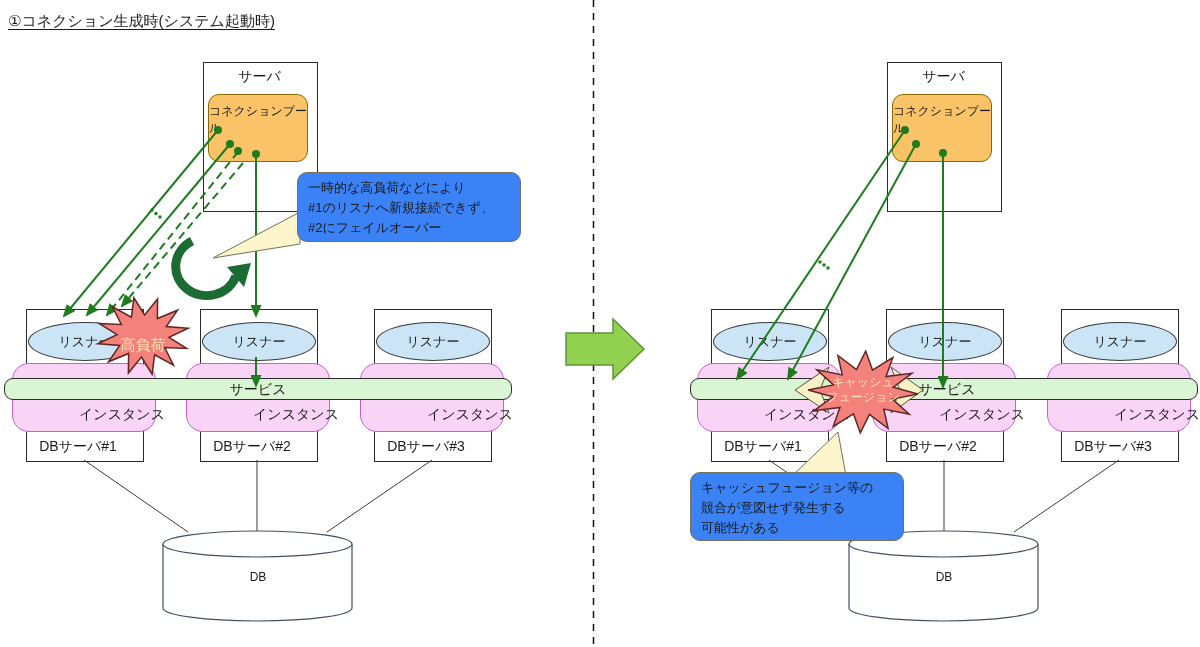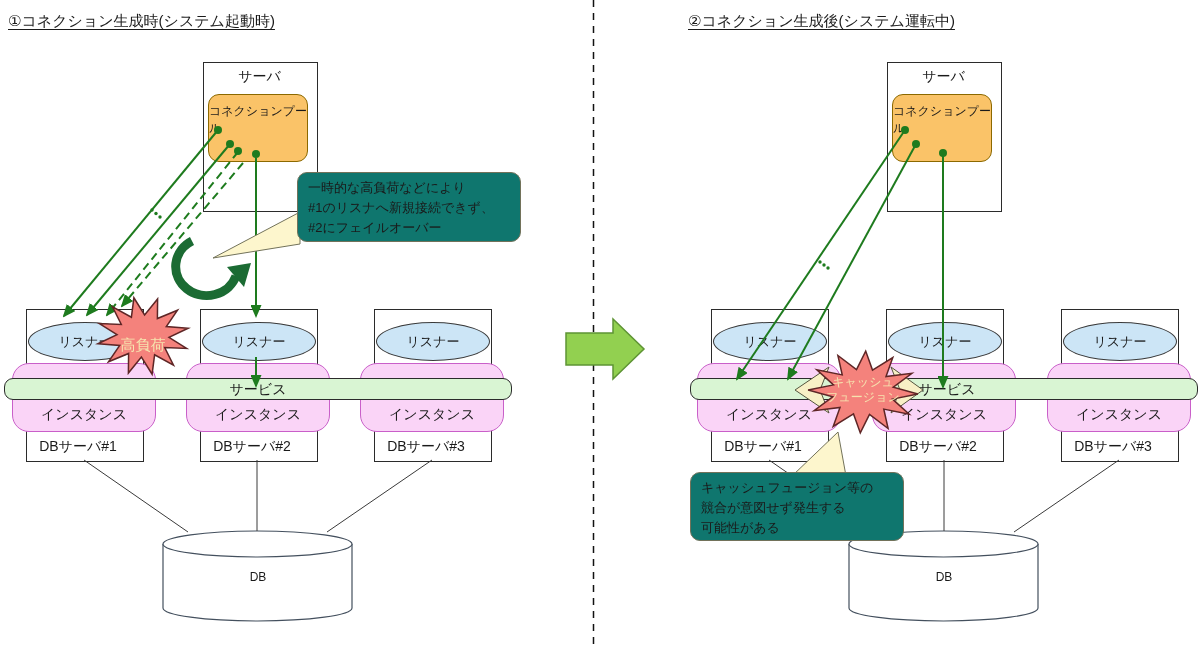--- a/index.html
+++ b/index.html
@@ -8,38 +8,37 @@
   .abs{position:absolute;}
   .title{font-size:15px;text-decoration:underline;text-underline-offset:3px;white-space:nowrap;}
   .serverbox{border:1px solid #2b2b2b;background:#fff;width:113px;height:148px;}
   .srvlabel{font-size:14px;text-align:center;width:113px;}
   .pool{width:100px;height:68px;border:1.5px solid #8C6900;border-radius:11px;background:#FAC368;
         font-size:12px;display:flex;align-items:flex-start;justify-content:center;padding-top:8px;box-sizing:border-box;}
   .dbbox{border:1px solid #2b2b2b;background:#fff;width:116px;height:151px;}
   .ellipse{width:112px;height:37px;border-radius:50%;background:#CCE5F6;border:1px solid #3a3a3a;
            display:flex;align-items:center;justify-content:center;font-size:13px;}
   .instance{width:144px;height:69px;border-radius:17px;background:#FAD4F7;border:1.5px solid #C95FC9;box-sizing:border-box;}
-  .instlabel{font-size:14px;width:144px;text-align:center;}
+  .instlabel{font-size:14px;width:144px;text-align:center;padding-left:38px;}
   .servicebar{height:22px;border-radius:9px;background:#D9F5D3;border:1px solid #2b2b2b;box-sizing:border-box;}
   .svclabel{font-size:14px;width:100px;text-align:center;}
   .dbname{font-size:14px;width:104px;text-align:center;}
-  .note{background:#0f766e;border:1px solid #72725A;border-radius:10px;font-size:13px;
+  .note{background:#3b82f6;border:1px solid #72725A;border-radius:10px;font-size:13px;
         line-height:1.55;padding:5px 10px;box-sizing:border-box;}
   .dblabel{font-size:12px;width:100px;text-align:center;}
   .bursttext{color:#F6E3AE;text-align:center;white-space:nowrap;}
   svg{position:absolute;left:0;top:0;pointer-events:none;}
   .layerB{z-index:3;} .layerSVG{z-index:2;} .layerA{z-index:1;}
 </style>
 </head>
 <body>
 
 <div id="stage">
 
   <div class="abs title layerA" style="left:8px;top:12px;">①コネクション生成時(システム起動時)</div>
-  <div class="abs title layerA" style="left:688px;top:12px;">②コネクション生成後(システム運転中)</div>
 
   <div class="abs serverbox layerA" style="left:203px;top:62px;"></div>
   <div class="abs srvlabel layerA" style="left:203px;top:68px;">サーバ</div>
   <div class="abs pool layerA" style="left:208px;top:94px;">コネクションプール</div>
 
   <div class="abs serverbox layerA" style="left:887px;top:62px;"></div>
   <div class="abs srvlabel layerA" style="left:887px;top:68px;">サーバ</div>
   <div class="abs pool layerA" style="left:892px;top:94px;">コネクションプール</div>
 
   <div class="abs dbbox layerA" style="left:26px;top:309px;"></div>

